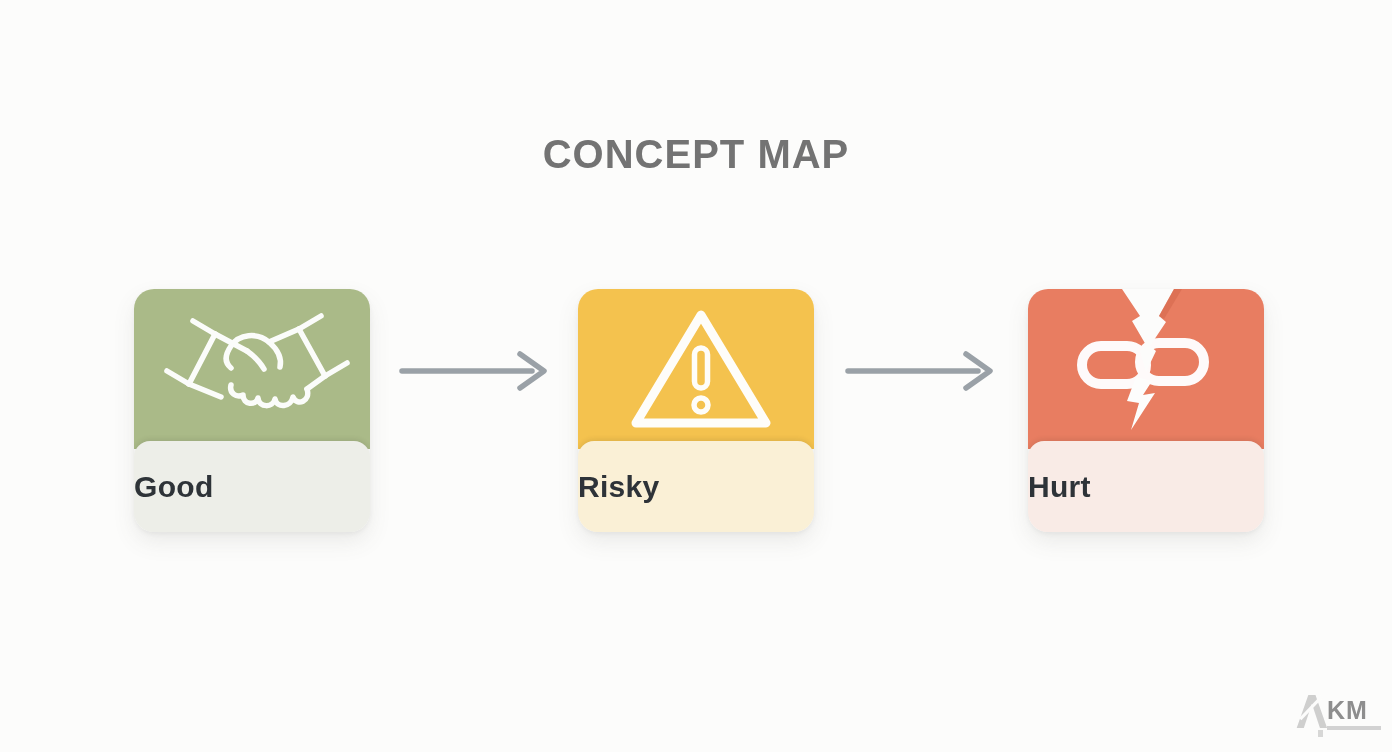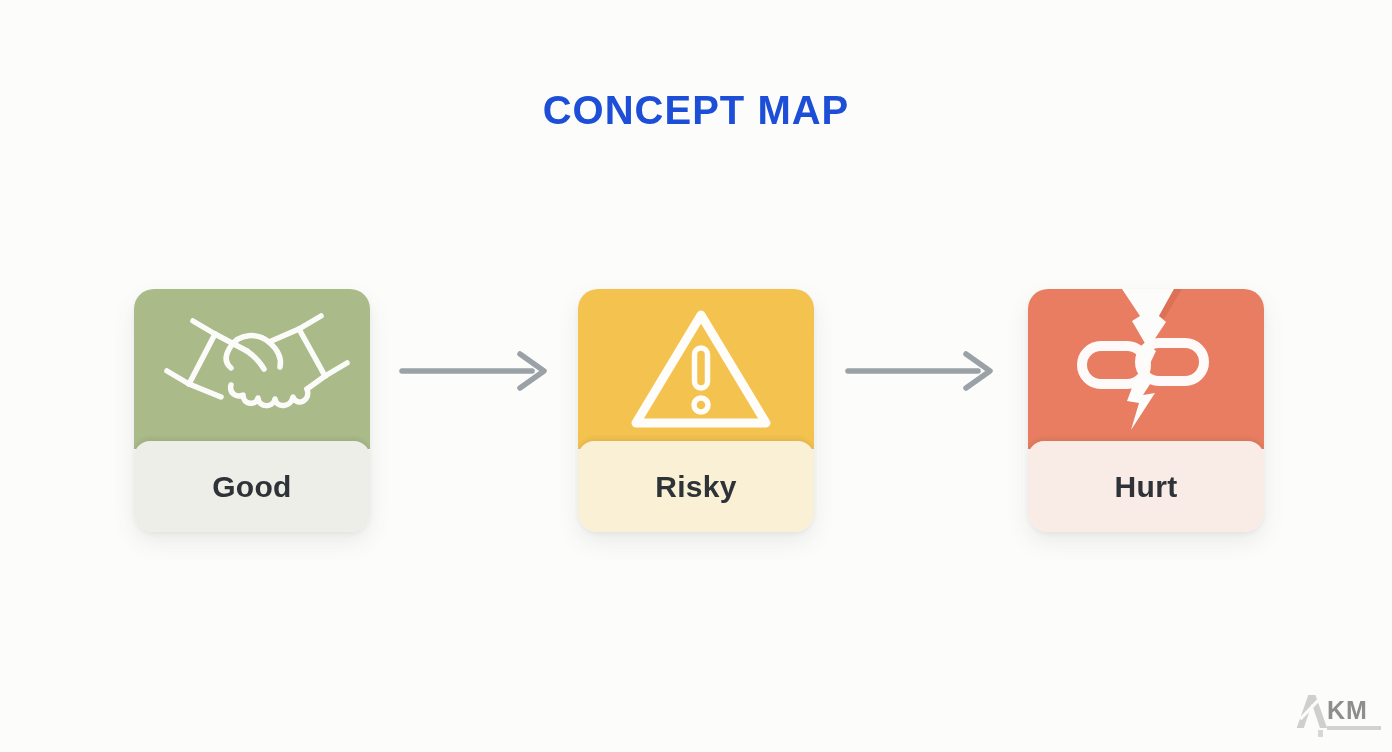--- a/index.html
+++ b/index.html
@@ -18,42 +18,42 @@
     box-shadow:0 10px 22px rgba(90,90,80,.10),0 2px 5px rgba(0,0,0,.05);
   }
   .card-good{left:134px;}
   .card-risky{left:578px;}
   .card-hurt{left:1028px;}
   .icon-area{position:absolute;left:0;top:0;width:236px;height:160px;}
   .icon-area svg{position:absolute;left:0;top:0;}
   .label-panel{
     position:absolute;left:0;top:152px;width:236px;bottom:0;
     border-radius:16px 16px 0 0;
-    display:flex;align-items:center;justify-content:center;
+    display:flex;align-items:center;
     box-shadow:0 -2px 5px rgba(40,40,30,.10);
   }
   .node-label{font-size:30px;font-weight:700;color:#2e3338;letter-spacing:.3px;}
   .arrow{position:absolute;top:348px;width:152px;height:46px;}
   .arrow-1{left:398px;}
   .arrow-2{left:844px;}
   .watermark{position:absolute;left:1294px;top:690px;width:96px;height:52px;opacity:.8;}
   .wm-glyph{position:absolute;left:0;top:0;}
   .wm-text{
     position:absolute;left:33px;top:6px;font-size:25px;font-weight:800;
     color:#737373;letter-spacing:1px;font-family:"Liberation Sans",sans-serif;
   }
   .wm-bar{position:absolute;left:33px;top:36px;width:54px;height:4px;background:#c8c8c8;}
   .wm-dot{position:absolute;left:24px;top:40px;width:5px;height:7px;background:#cecece;}
 </style>
 </head>
 <body>
 
 <div class="stage" style="background: rgb(252, 252, 251);">
 
-  <h1 class="page-title" style="color: #1d4ed8;">CONCEPT MAP</h1>
+  <h1 class="page-title" style="color: #737373; margin-top: 44px;">CONCEPT MAP</h1>
 
   <div class="card card-good">
     <div class="icon-area" style="background: rgb(170, 186, 136);">
       <svg width="236" height="160" viewBox="0 0 236 160" aria-hidden="true">
         <g transform="translate(23,16)" stroke="#ffffff" stroke-width="5.5" fill="none" stroke-linecap="round" stroke-linejoin="round" opacity="0.96">
           <path d="M10 66 L32 79"></path>
           <path d="M36 16 L58 29"></path>
           <path d="M32 79 L58 29"></path>
           <path d="M58 29 L90 46"></path>
           <path d="M32 79 L64 92"></path>

